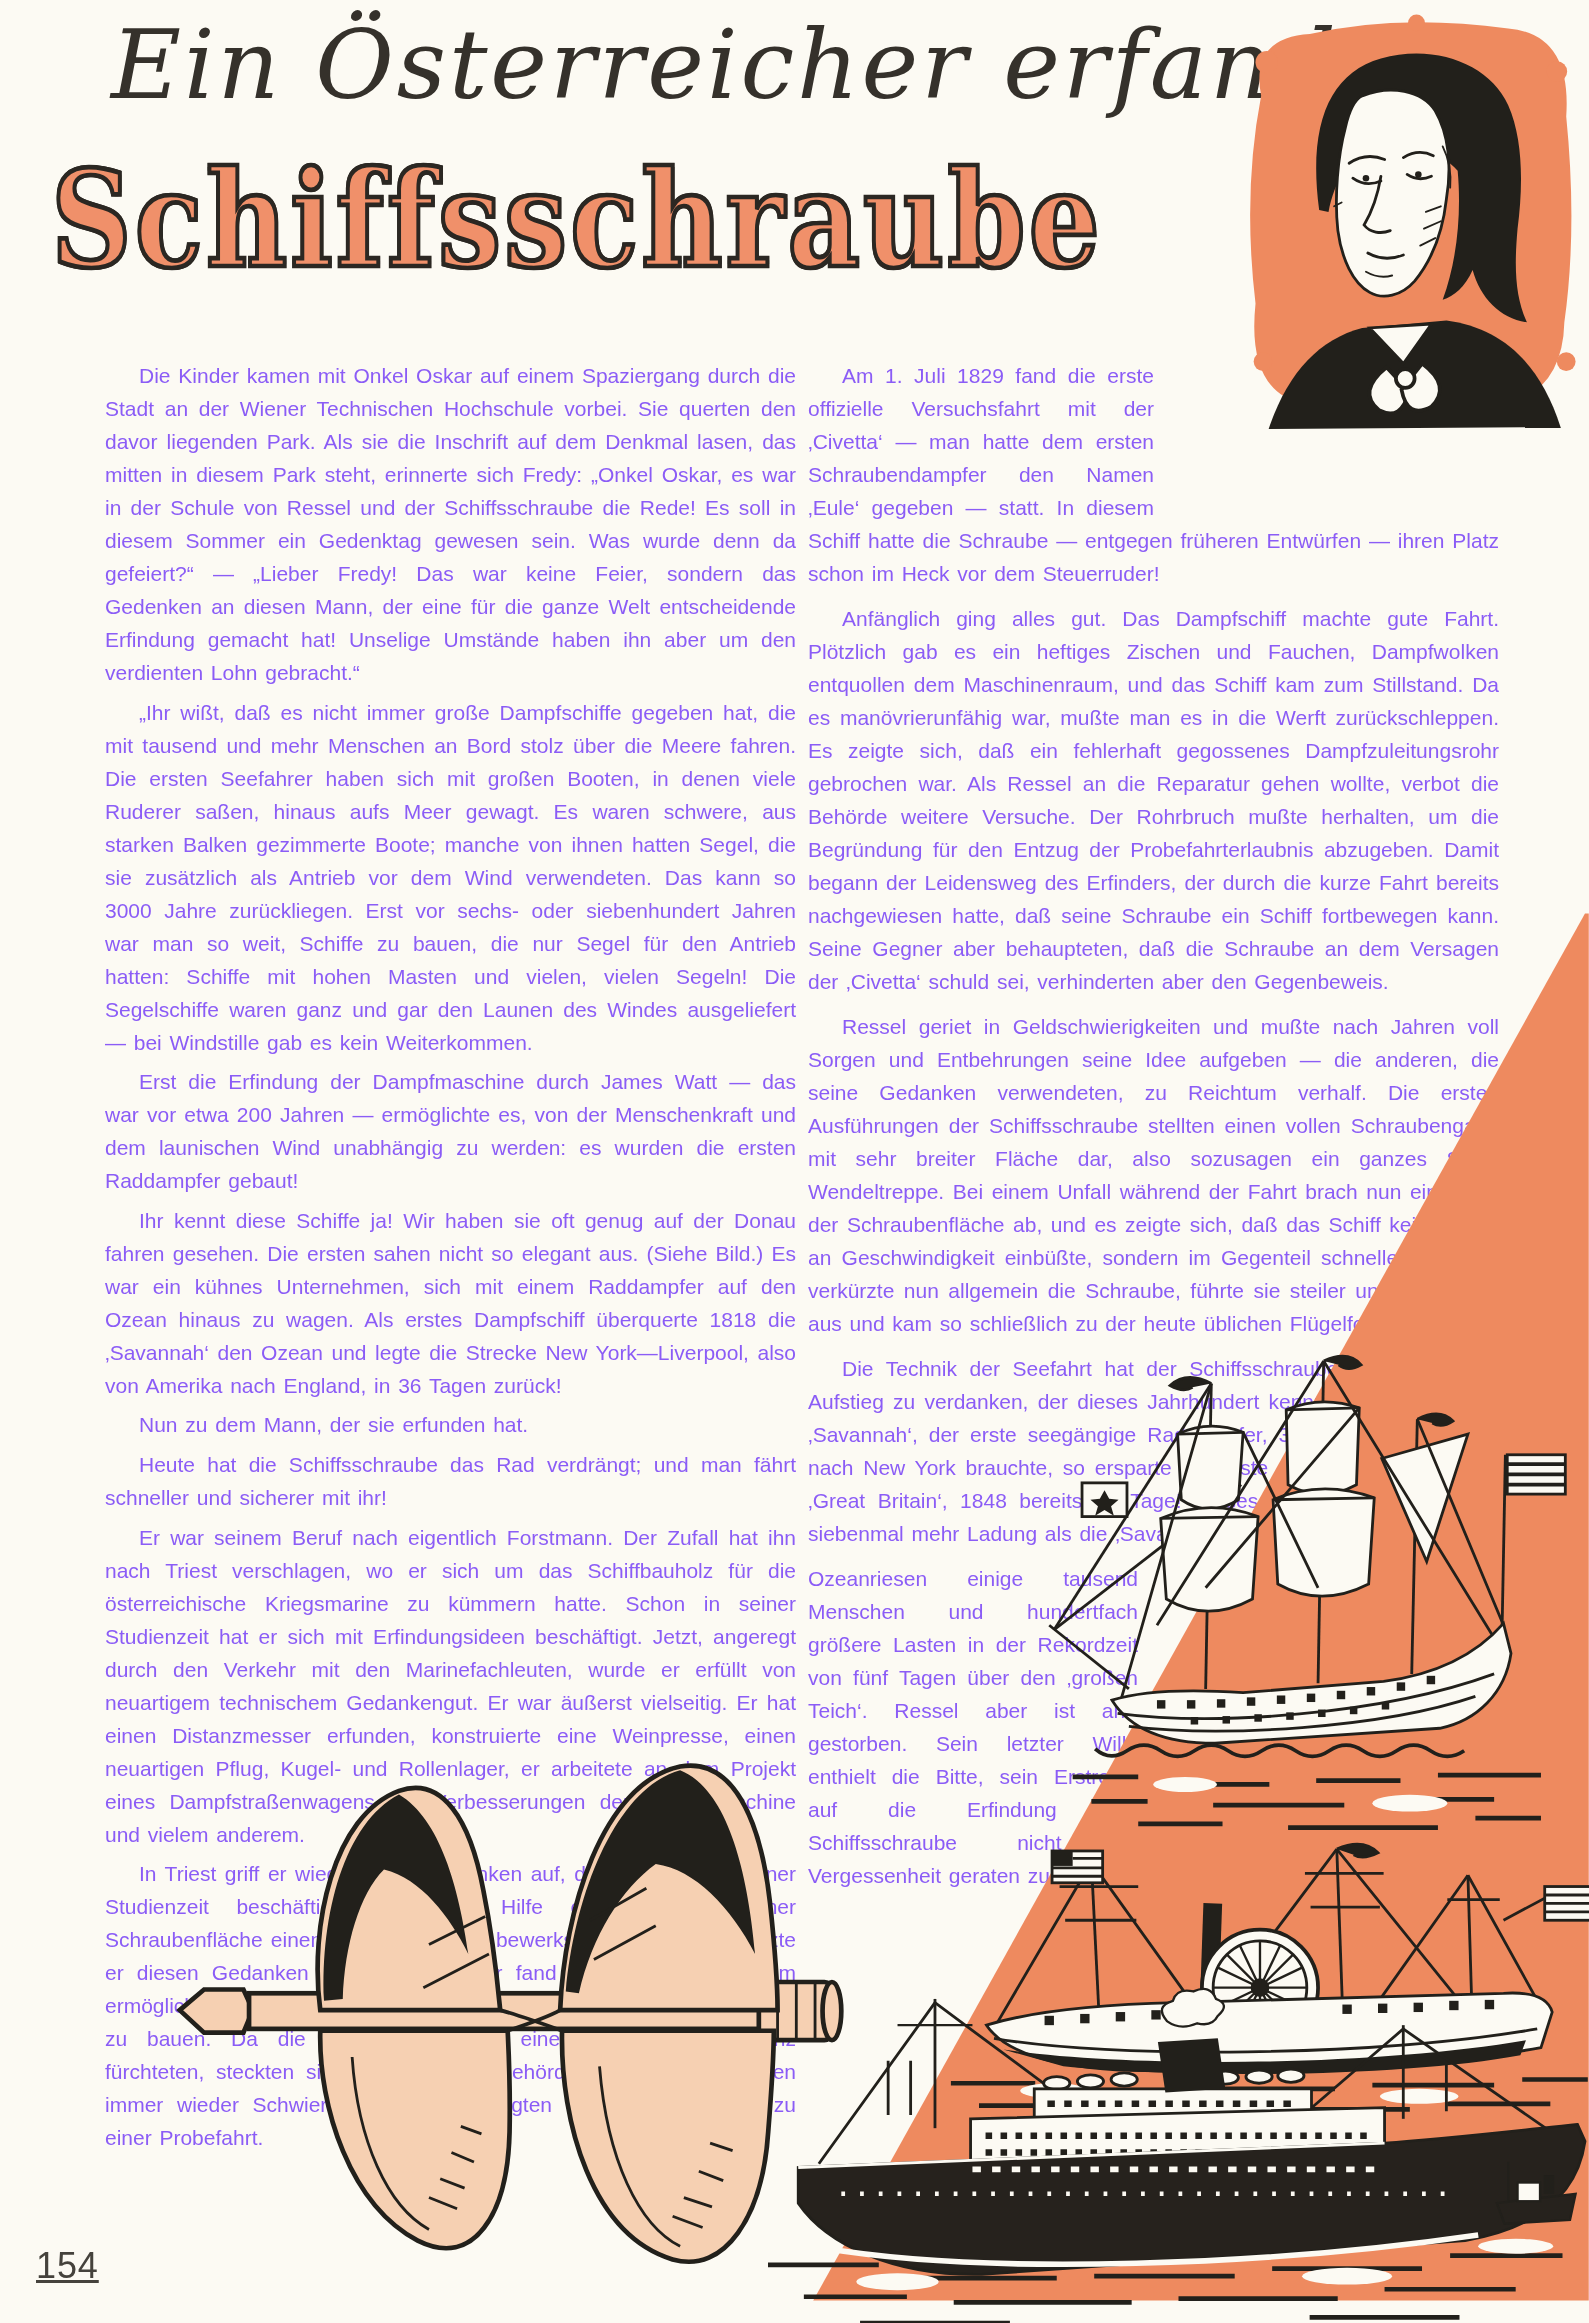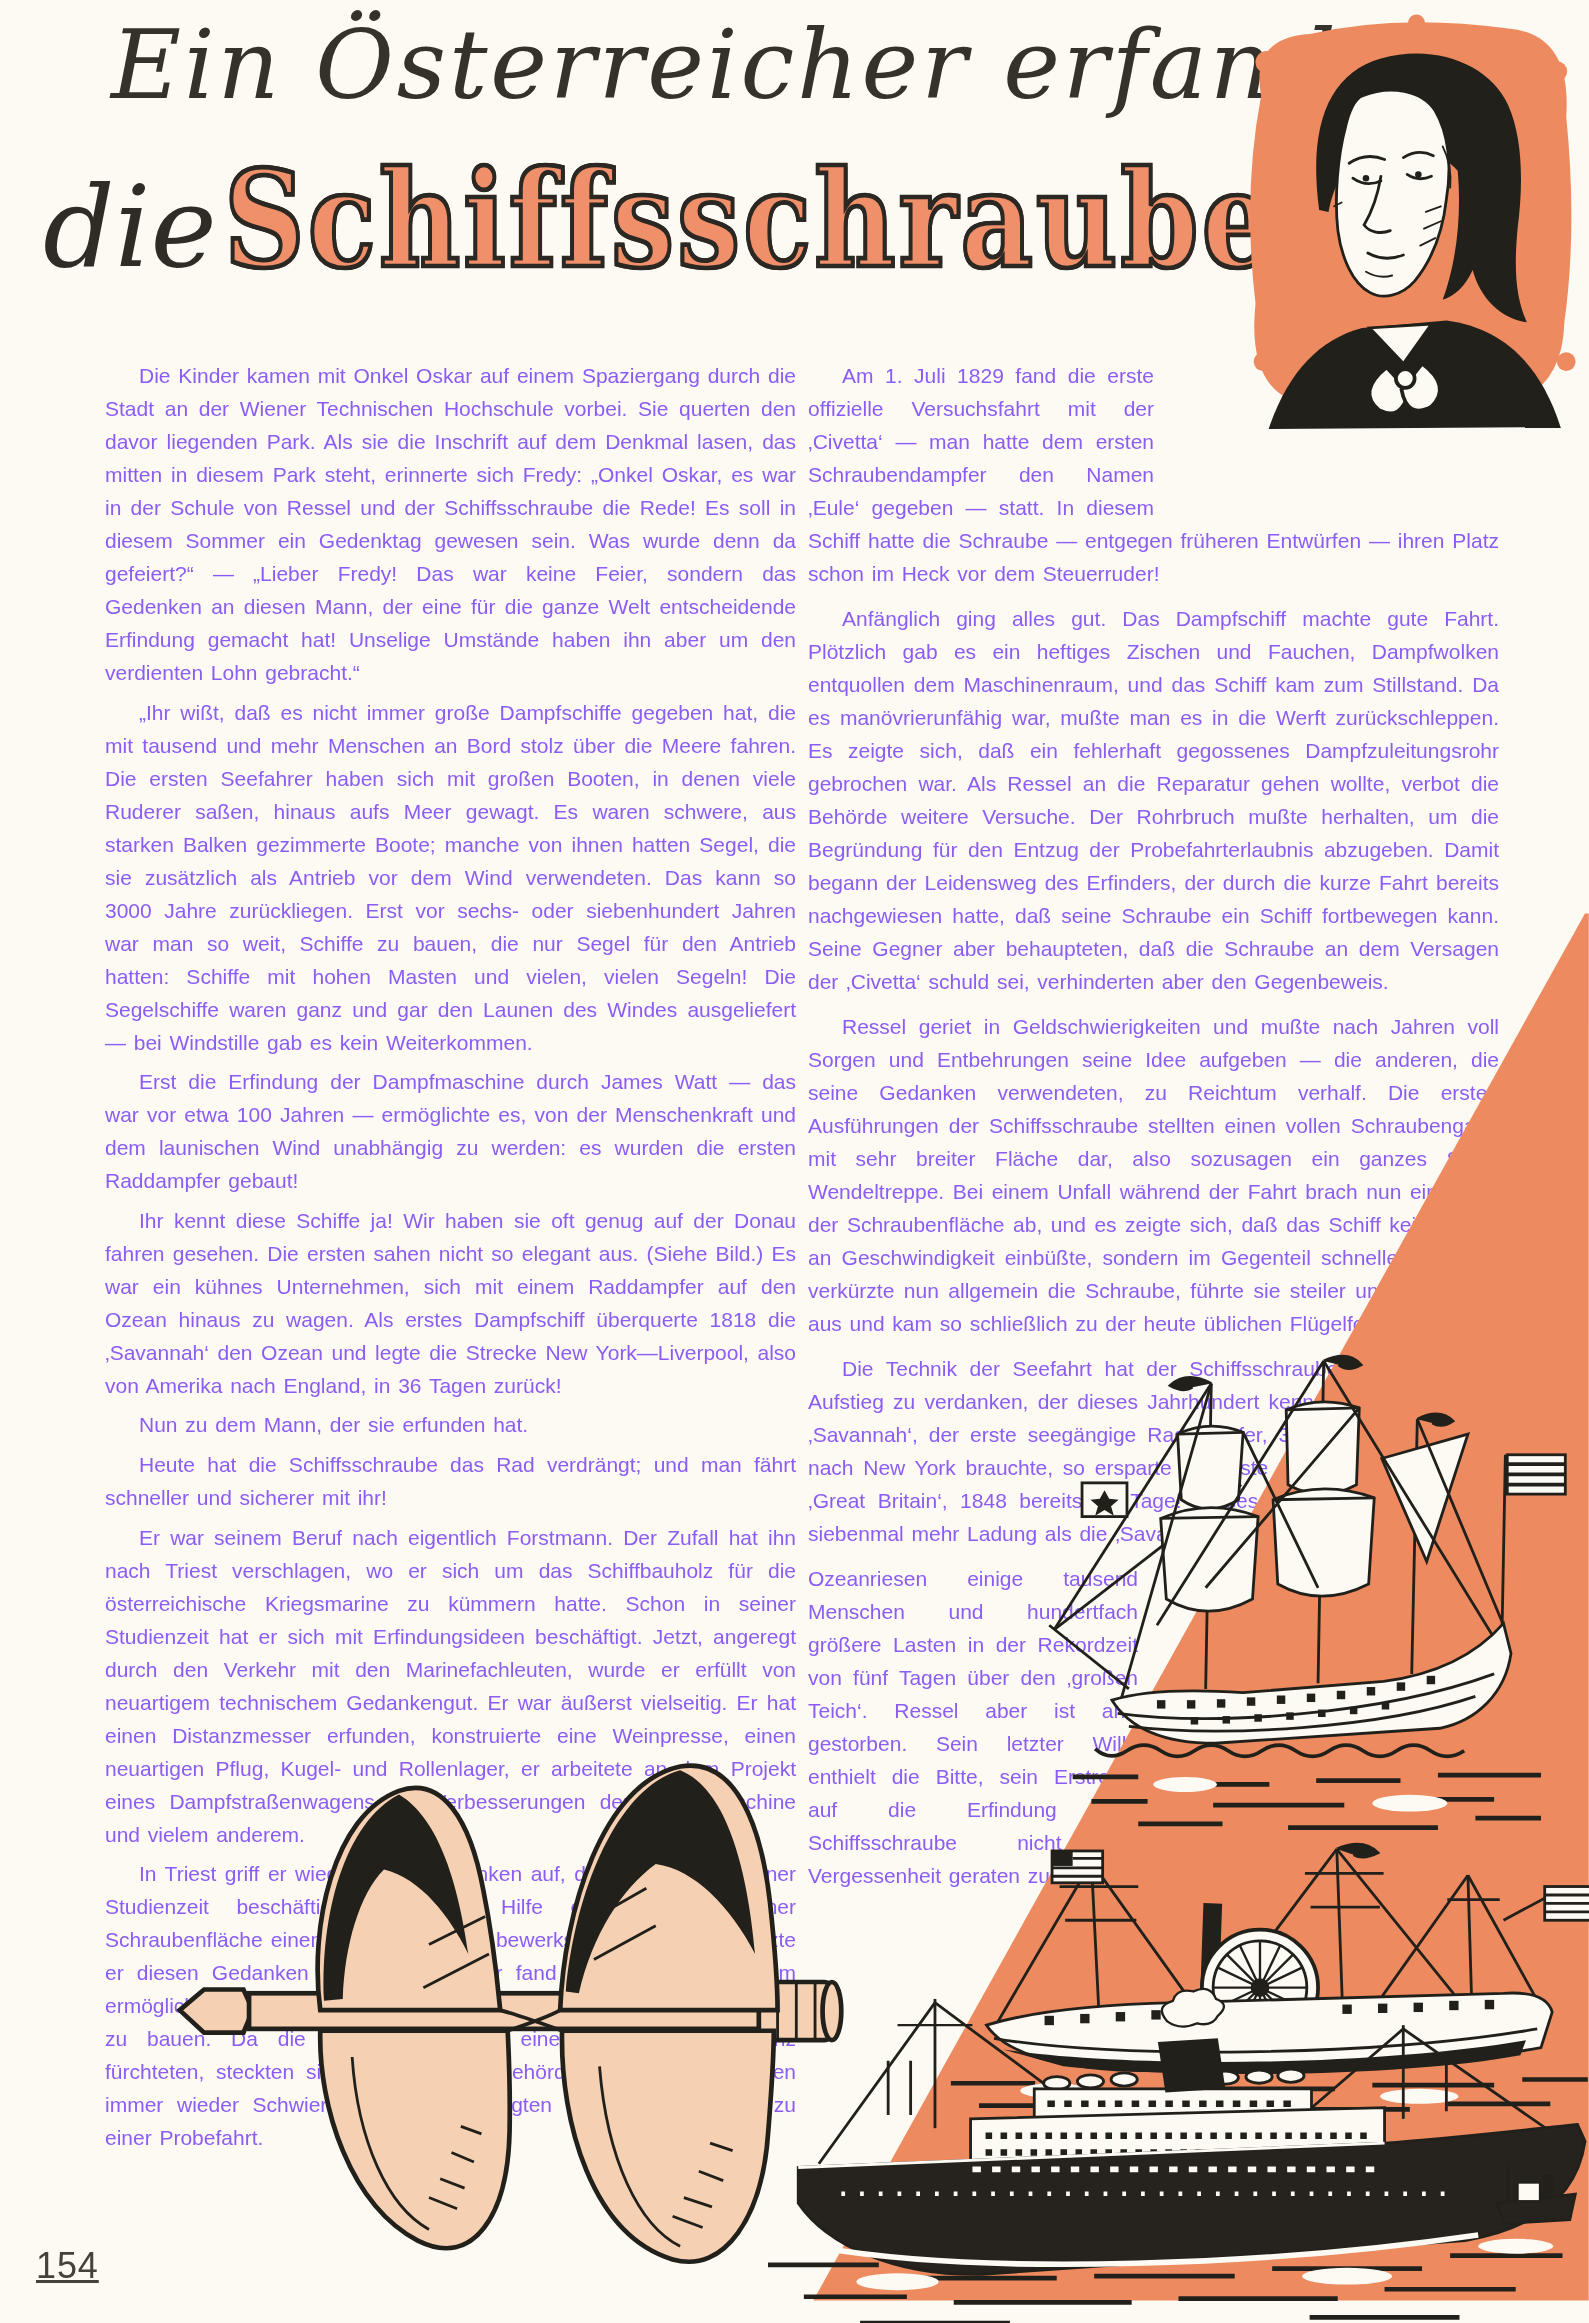--- a/index.html
+++ b/index.html
@@ -58,21 +58,20 @@
   }
   svg .ink{stroke:#22201b;fill:none;stroke-linecap:round;}
 </style>
 </head>
 <body>
 
 <div class="page">
 
   <div class="title-script">Ein Österreicher erfand</div>
   <div class="title-line2">
-    <span class="title-die">die</span>
     <span class="title-main">Schiffsschraube</span>
   </div>
 
   <svg class="art" style="left:1229px;top:5.6px;" width="360" height="423" viewBox="0 0 384 452">
     <path d="M34,96 Q22,34 86,30 Q180,8 298,24 Q366,30 360,118 Q372,238 358,338 Q356,420 278,430 Q168,446 82,426 Q18,414 28,318 Q14,200 34,96 Z" fill="#ee8a5f"></path>
     <circle cx="40" cy="60" r="12" fill="#ee8a5f"></circle>
       <circle cx="350" cy="70" r="11" fill="#ee8a5f"></circle>
     <circle cx="360" cy="380" r="10" fill="#ee8a5f"></circle>
       <circle cx="36" cy="380" r="10" fill="#ee8a5f"></circle>
     <circle cx="200" cy="18" r="9" fill="#ee8a5f"></circle>
@@ -97,21 +96,21 @@
     <path d="M42,452 C62,392 96,356 142,344 L232,336 C292,344 332,382 354,450 Z" fill="#22201b"></path>
     <path d="M150,344 L186,382 L216,340 Z" fill="#fcfaf3" stroke="#22201b" stroke-width="3"></path>
     <path d="M168,386 q-32,26 -8,46 q24,12 32,-20 Z" fill="#fcfaf3" stroke="#22201b" stroke-width="4"></path>
     <path d="M206,382 q32,24 10,46 q-26,14 -32,-18 Z" fill="#fcfaf3" stroke="#22201b" stroke-width="4"></path>
     <circle cx="188" cy="398" r="10" fill="#fcfaf3" stroke="#22201b" stroke-width="4"></circle>
   </svg>
 
   <div class="col col-left">
     <p>Die Kinder kamen mit Onkel Oskar auf einem Spaziergang durch die Stadt an der Wiener Technischen Hochschule vorbei. Sie querten den davor liegenden Park. Als sie die Inschrift auf dem Denkmal lasen, das mitten in diesem Park steht, erinnerte sich Fredy: „Onkel Oskar, es war in der Schule von Ressel und der Schiffsschraube die Rede! Es soll in diesem Sommer ein Gedenktag gewesen sein. Was wurde denn da gefeiert?“ — „Lieber Fredy! Das war keine Feier, sondern das Gedenken an diesen Mann, der eine für die ganze Welt entscheidende Erfindung gemacht hat! Unselige Umstände haben ihn aber um den verdienten Lohn gebracht.“</p>
     <p>„Ihr wißt, daß es nicht immer große Dampfschiffe gegeben hat, die mit tausend und mehr Menschen an Bord stolz über die Meere fahren. Die ersten Seefahrer haben sich mit großen Booten, in denen viele Ruderer saßen, hinaus aufs Meer gewagt. Es waren schwere, aus starken Balken gezimmerte Boote; manche von ihnen hatten Segel, die sie zusätzlich als Antrieb vor dem Wind verwendeten. Das kann so 3000 Jahre zurückliegen. Erst vor sechs- oder siebenhundert Jahren war man so weit, Schiffe zu bauen, die nur Segel für den Antrieb hatten: Schiffe mit hohen Masten und vielen, vielen Segeln! Die Segelschiffe waren ganz und gar den Launen des Windes ausgeliefert — bei Windstille gab es kein Weiterkommen.</p>
-    <p>Erst die Erfindung der Dampfmaschine durch James Watt — das war vor etwa 100 Jahren — ermöglichte es, von der Menschenkraft und dem launischen Wind unabhängig zu werden: es wurden die ersten Raddampfer gebaut!</p>
+    <p>Erst die Erfindung der Dampfmaschine durch James Watt — das war vor etwa 200 Jahren — ermöglichte es, von der Menschenkraft und dem launischen Wind unabhängig zu werden: es wurden die ersten Raddampfer gebaut!</p>
     <p>Ihr kennt diese Schiffe ja! Wir haben sie oft genug auf der Donau fahren gesehen. Die ersten sahen nicht so elegant aus. (Siehe Bild.) Es war ein kühnes Unternehmen, sich mit einem Raddampfer auf den Ozean hinaus zu wagen. Als erstes Dampfschiff überquerte 1818 die ‚Savannah‘ den Ozean und legte die Strecke New York—Liverpool, also von Amerika nach England, in 36 Tagen zurück!</p>
     <p>Nun zu dem Mann, der sie erfunden hat.</p>
     <p>Heute hat die Schiffsschraube das Rad verdrängt; und man fährt schneller und sicherer mit ihr!</p>
     <p>Er war seinem Beruf nach eigentlich Forstmann. Der Zufall hat ihn nach Triest verschlagen, wo er sich um das Schiffbauholz für die österreichische Kriegsmarine zu kümmern hatte. Schon in seiner Studienzeit hat er sich mit Erfindungsideen beschäftigt. Jetzt, angeregt durch den Verkehr mit den Marinefachleuten, wurde er erfüllt von neuartigem technischem Gedankengut. Er war äußerst vielseitig. Er hat einen Distanzmesser erfunden, konstruierte eine Weinpresse, einen neuartigen Pflug, Kugel- und Rollenlager, er arbeitete an dem Projekt eines Dampfstraßenwagens, an Verbesserungen der Dampfmaschine und vielem anderem.</p>
     <p>In Triest griff er wieder einen Gedanken auf, der ihn schon in seiner Studienzeit beschäftigt hatte: mit Hilfe eines Ganges einer Schraubenfläche einen Schiffsantrieb zu bewerkstelligen. In Triest setzte er diesen Gedanken in die Tat um. Er fand Geldgeber, die es ihm ermöglichten, ein Dampfschiff zu Probefahrten mit diesem neuen Antrieb zu bauen. Da die Triestiner Reeder eine drohende Konkurrenz fürchteten, steckten sie sich hinter die Behörden, und diese machten immer wieder Schwierigkeiten; sie versagten lange die Erlaubnis zu einer Probefahrt.</p>
   </div>
 
   <div class="col col-right">
     <div class="portrait-spacer"></div>
     <p>Am 1. Juli 1829 fand die erste offizielle Versuchsfahrt mit der ‚Civetta‘ — man hatte dem ersten Schraubendampfer den Namen ‚Eule‘ gegeben — statt. In diesem Schiff hatte die Schraube — entgegen früheren Entwürfen — ihren Platz schon im Heck vor dem Steuerruder!</p>

